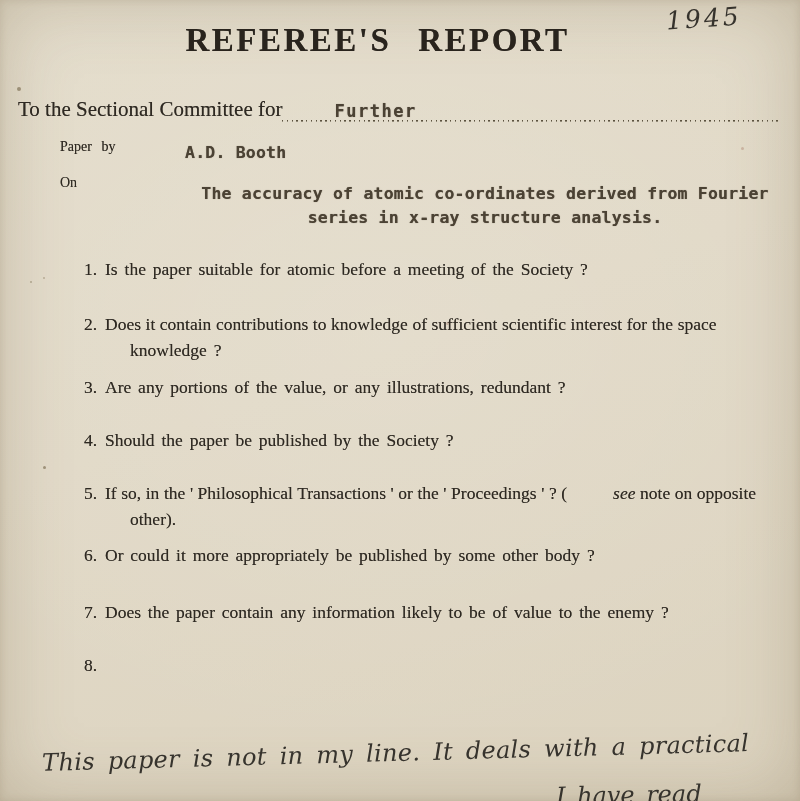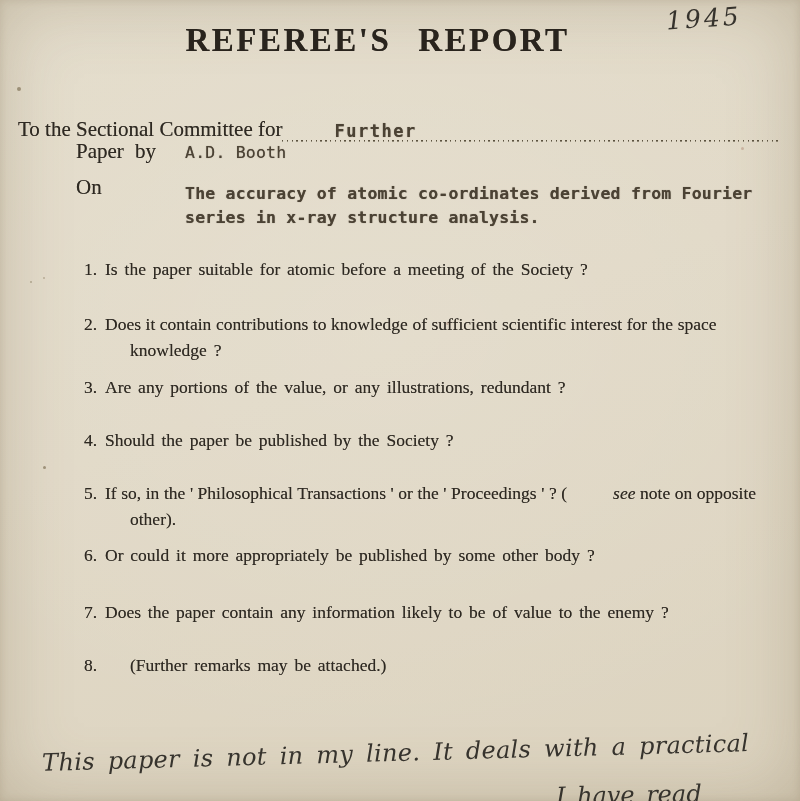--- a/index.html
+++ b/index.html
@@ -24,40 +24,39 @@
     font-family:"DejaVu Serif",serif;font-style:italic;
     color:#36332d;
   }
   .year{
     top:4px;left:666px;font-size:25px;letter-spacing:3px;
     transform:rotate(-4deg);
   }
   .committee-row{
     top:97px;left:18px;width:762px;display:flex;align-items:flex-end;
     font-size:21px;
-    margin-top:20px;
   }
   .committee-label{white-space:nowrap;}
   .dotted-fill{
     flex:1;height:24px;position:relative;
     background:repeating-linear-gradient(to right,#5b523f 0 1.5px,transparent 1.5px 4.8px) left bottom/100% 1.6px no-repeat;
   }
   .typed{
     font-family:"DejaVu Sans Mono",monospace;
     color:#4b4234;letter-spacing:0.2px;
     text-shadow:0 0 0.8px rgba(75,66,52,0.7);
   }
   .committee-value{
     position:absolute;left:52px;bottom:1px;font-size:17px;font-weight:600;letter-spacing:1.5px;
   }
-  .field-label{font-size:21px;margin-left:16px;}
+  .field-label{font-size:14px;}
   .lbl-paper-by{top:139px;left:60px;word-spacing:6px;}
   .lbl-on{top:175px;left:60px;}
-  .val-author{top:143px;left:185px;font-size:16.5px;font-weight:400;}
-  .val-paper-title{top:182px;left:185px;font-size:16.5px;font-weight:600;line-height:24px;width:600px;}
+  .val-author{top:143px;left:185px;font-size:16.5px;font-weight:700;}
+  .val-paper-title{top:182px;left:185px;font-size:16.5px;font-weight:600;line-height:24px;width:600px;text-align:center;}
   .q{
     position:absolute;left:84px;width:700px;display:flex;align-items:flex-start;
     font-size:17.5px;line-height:26px;word-spacing:2.5px;
   }
   .qnum{width:21px;flex:0 0 21px;text-align:left;}
   .qtext{flex:1;}
   .qline2{padding-left:25px;}
   .tight{word-spacing:0.2px;}
   .em{font-style:italic;margin-left:46px;}
   .hw-comment1{
@@ -148,21 +147,20 @@
   <div class="q print" style="top:599px">
     <span class="qnum">7.</span>
     <div class="qtext">
         <div>Does the paper contain any information likely to be of value to the enemy ?</div>
       </div>
   </div>
 
   <div class="q print" style="top:652px">
     <span class="qnum">8.</span>
     <div class="qtext">
-      <div class="qline2">(Further remarks may be attached.)</div>
     </div>
   </div>
 
   <div class="abs hand hw-comment1">This paper is not in my line. It deals with a practical</div>
   <div class="abs hand hw-comment2">I have read</div>
 
   <div class="speck sp1"></div>
   <div class="speck sp2"></div>
   <div class="speck sp3"></div>
   <div class="speck sp4"></div>

